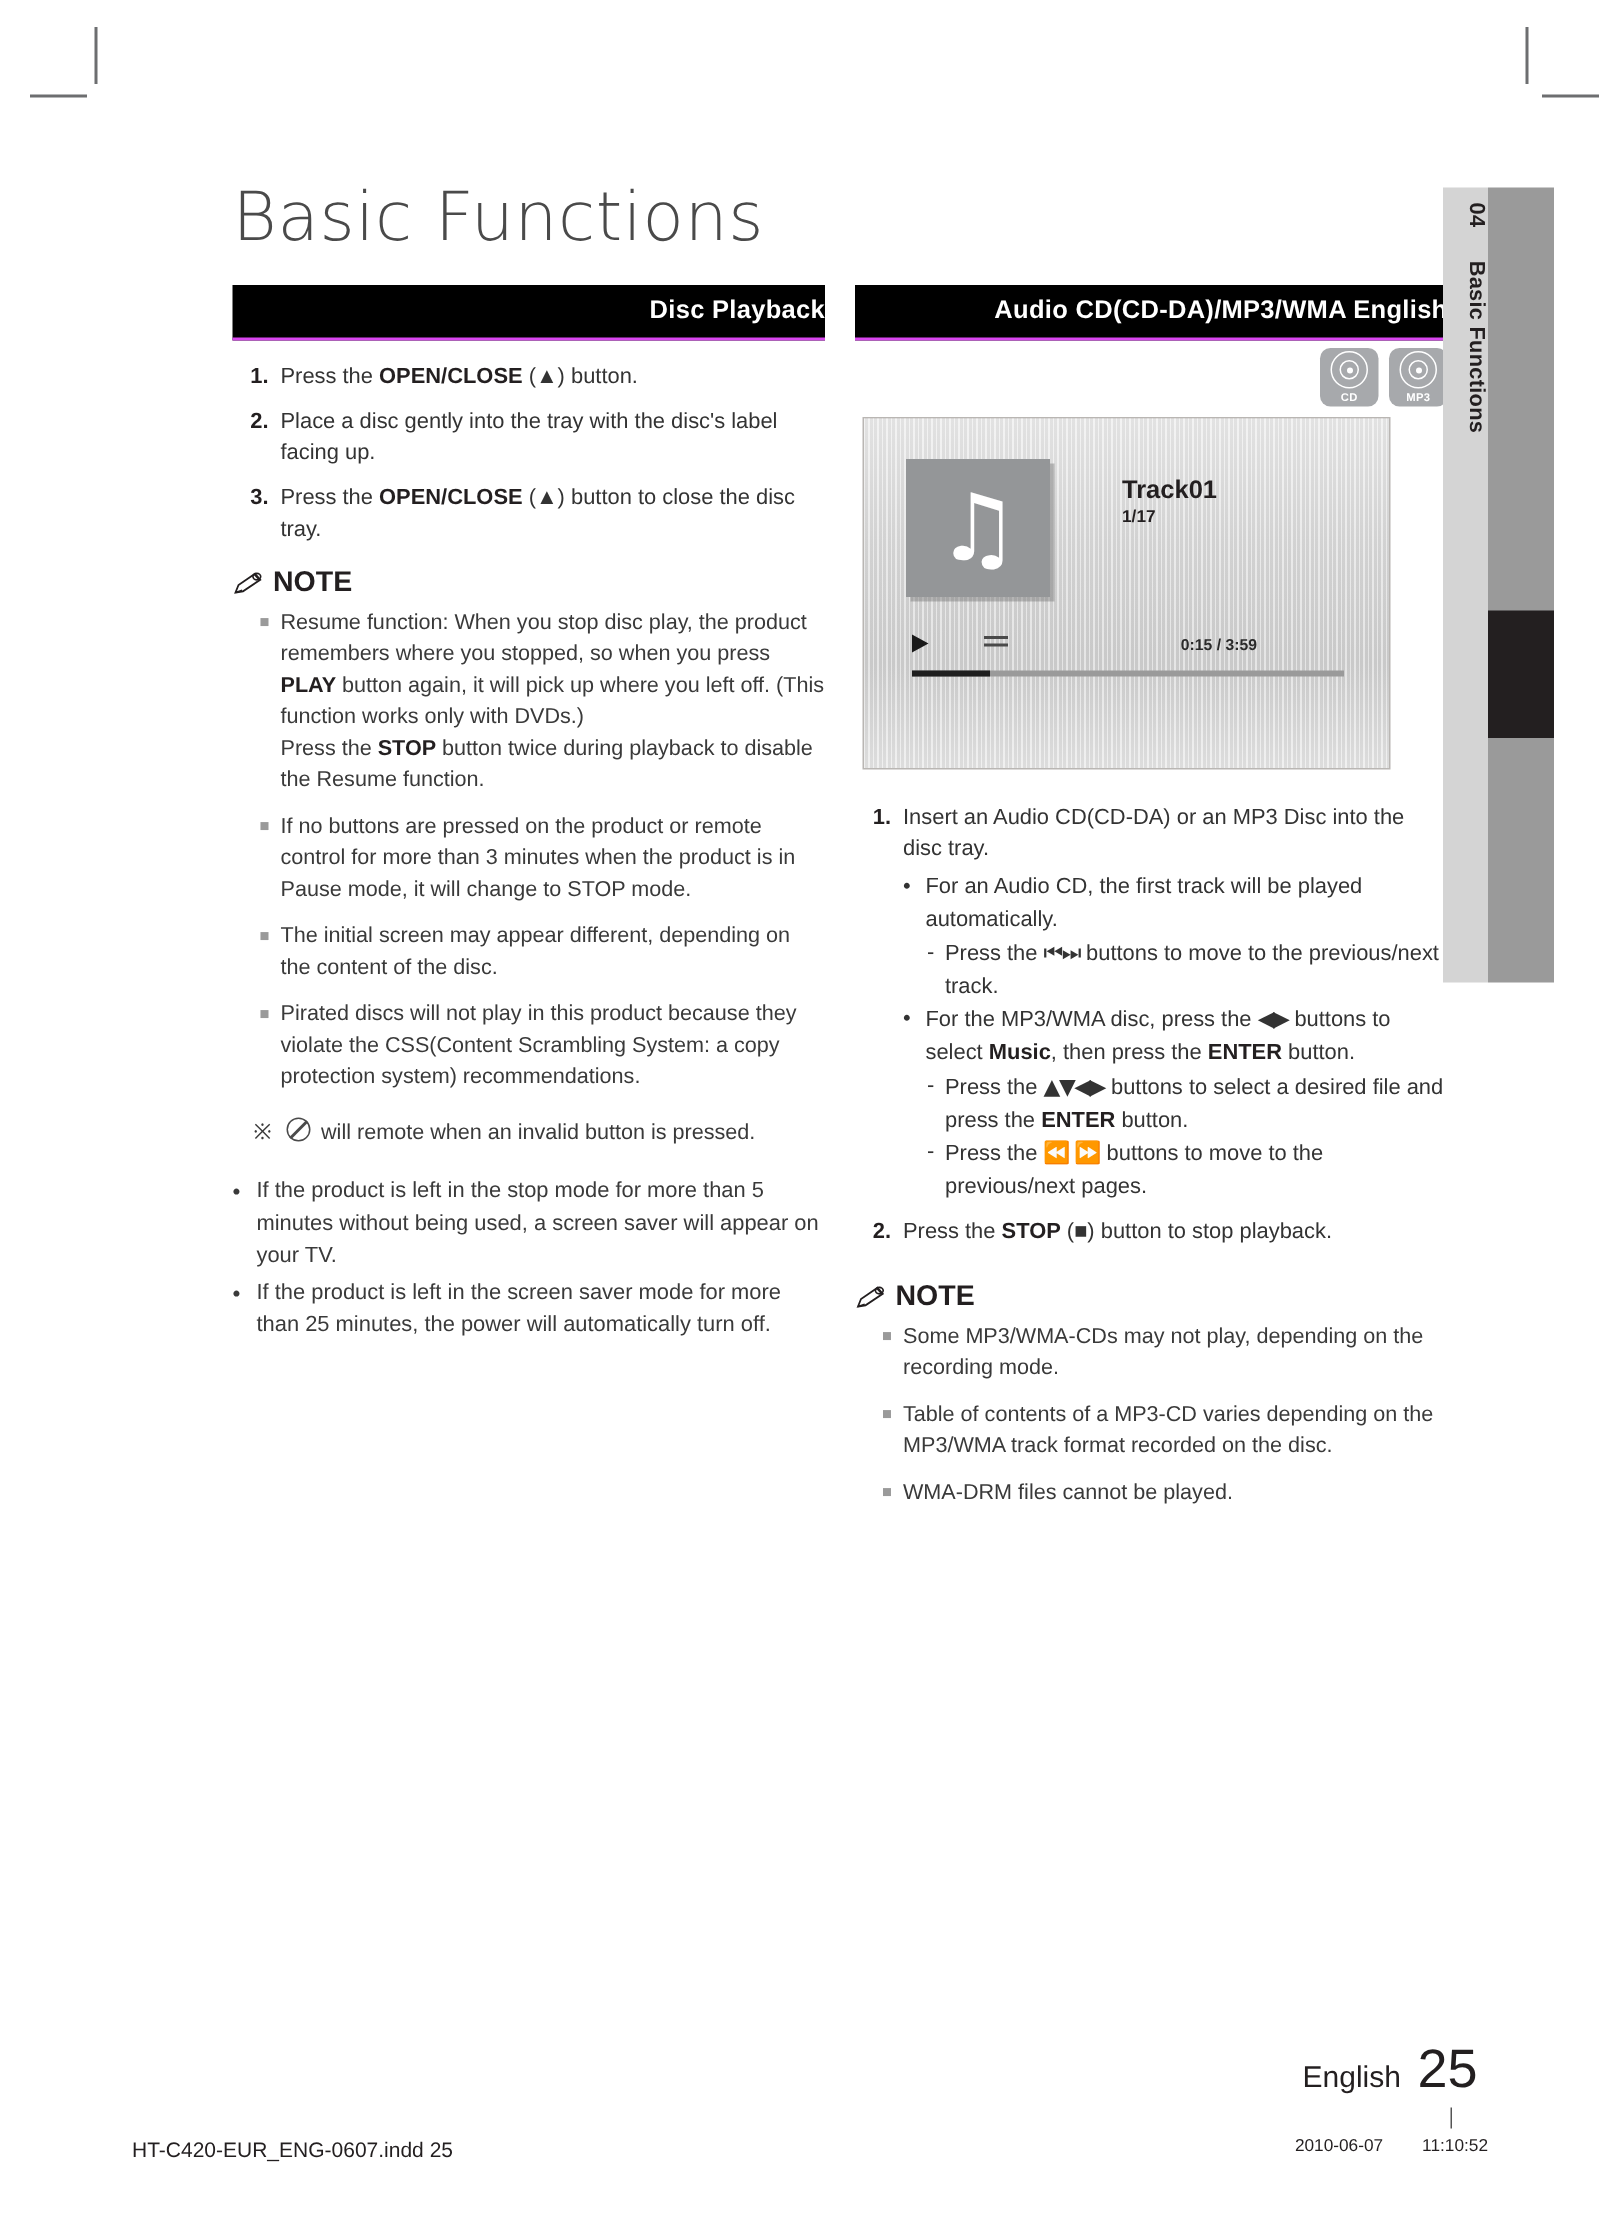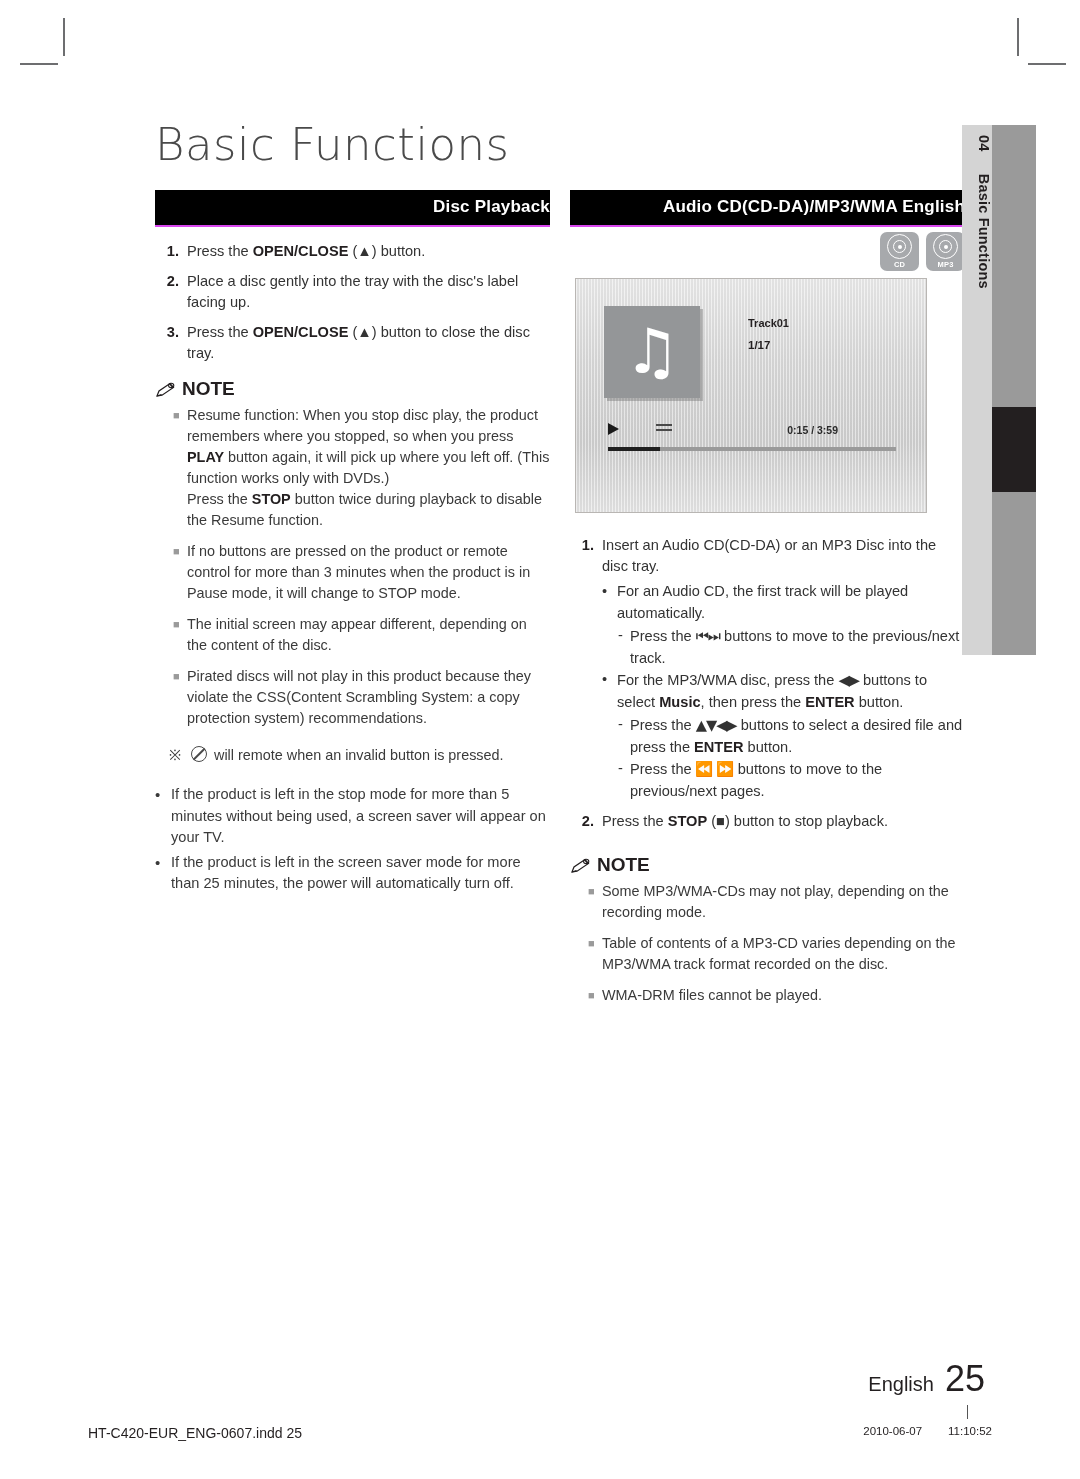--- a/index.html
+++ b/index.html
@@ -262,21 +262,21 @@
   }
   #album-art .note-glyph {
     color: #ffffff;
     font-size: 62px;
     line-height: 62px;
     font-family: "DejaVu Sans", sans-serif;
   }
   #track-name {
     position: absolute;
     left: 172px; top: 38px;
-    font-size: 11px;
+    font-size: 17px;
     font-weight: bold;
     color: #231f20;
   }
   #track-index {
     position: absolute;
     left: 172px; top: 60px;
     font-size: 11.5px;
     font-weight: bold;
     color: #231f20;
   }

